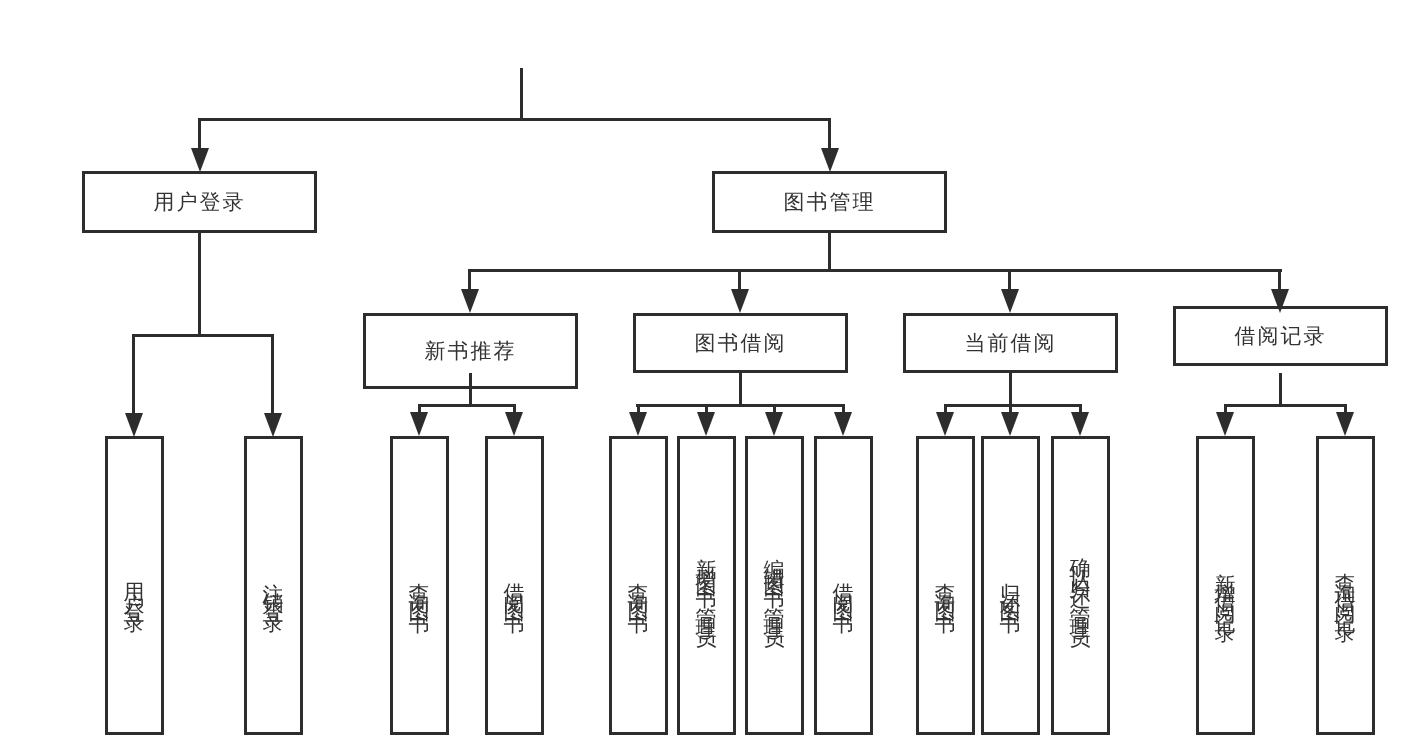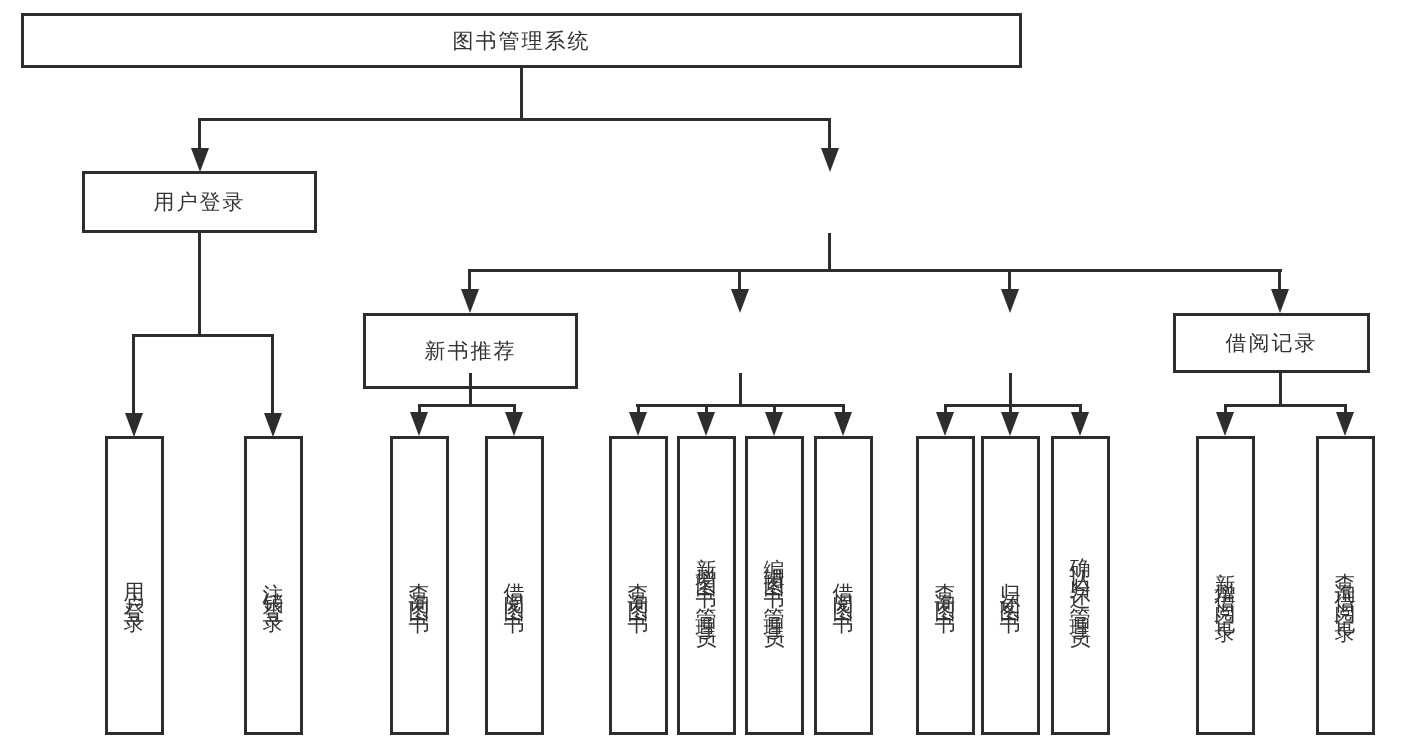--- a/index.html
+++ b/index.html
@@ -26,26 +26,28 @@
   .watermark{
     position:absolute;right:5px;bottom:6px;z-index:5;
     font-size:19px;color:#9c9c9c;letter-spacing:.5px;
   }
 </style>
 </head>
 <body>
 
 <div class="stage">
 
-  <div class="node" style="left:21px;top:13px;width:1001px;height:55px">图书管理系统</div>
 
   <div class="node" style="left:82px;top:171px;width:235px;height:62px">用户登录</div>
+  <div class="node" style="left:712px;top:171px;width:235px;height:62px">图书管理</div>
 
   <div class="node" style="left:363px;top:313px;width:215px;height:76px">新书推荐</div>
-  <div class="node" style="left:1173px;top:313px;width:197px;height:60px">借阅记录</div>
+  <div class="node" style="left:633px;top:313px;width:215px;height:60px">图书借阅</div>
+  <div class="node" style="left:903px;top:313px;width:215px;height:60px">当前借阅</div>
+  <div class="node" style="left:1173px;top:306px;width:215px;height:60px">借阅记录</div>
 
   <div class="node box-v" style="left:105px;top:436px;width:59px;height:299px">用户登录</div>
   <div class="node box-v" style="left:244px;top:436px;width:59px;height:299px">注销登录</div>
 
   <div class="node box-v" style="left:390px;top:436px;width:59px;height:299px">查询图书</div>
   <div class="node box-v" style="left:485px;top:436px;width:59px;height:299px">借阅图书</div>
 
   <div class="node box-v" style="left:609px;top:436px;width:59px;height:299px">查询图书</div>
   <div class="node box-v" style="left:677px;top:436px;width:59px;height:299px">新增图书（管理员）</div>
   <div class="node box-v" style="left:745px;top:436px;width:59px;height:299px">编辑图书（管理员）</div>

